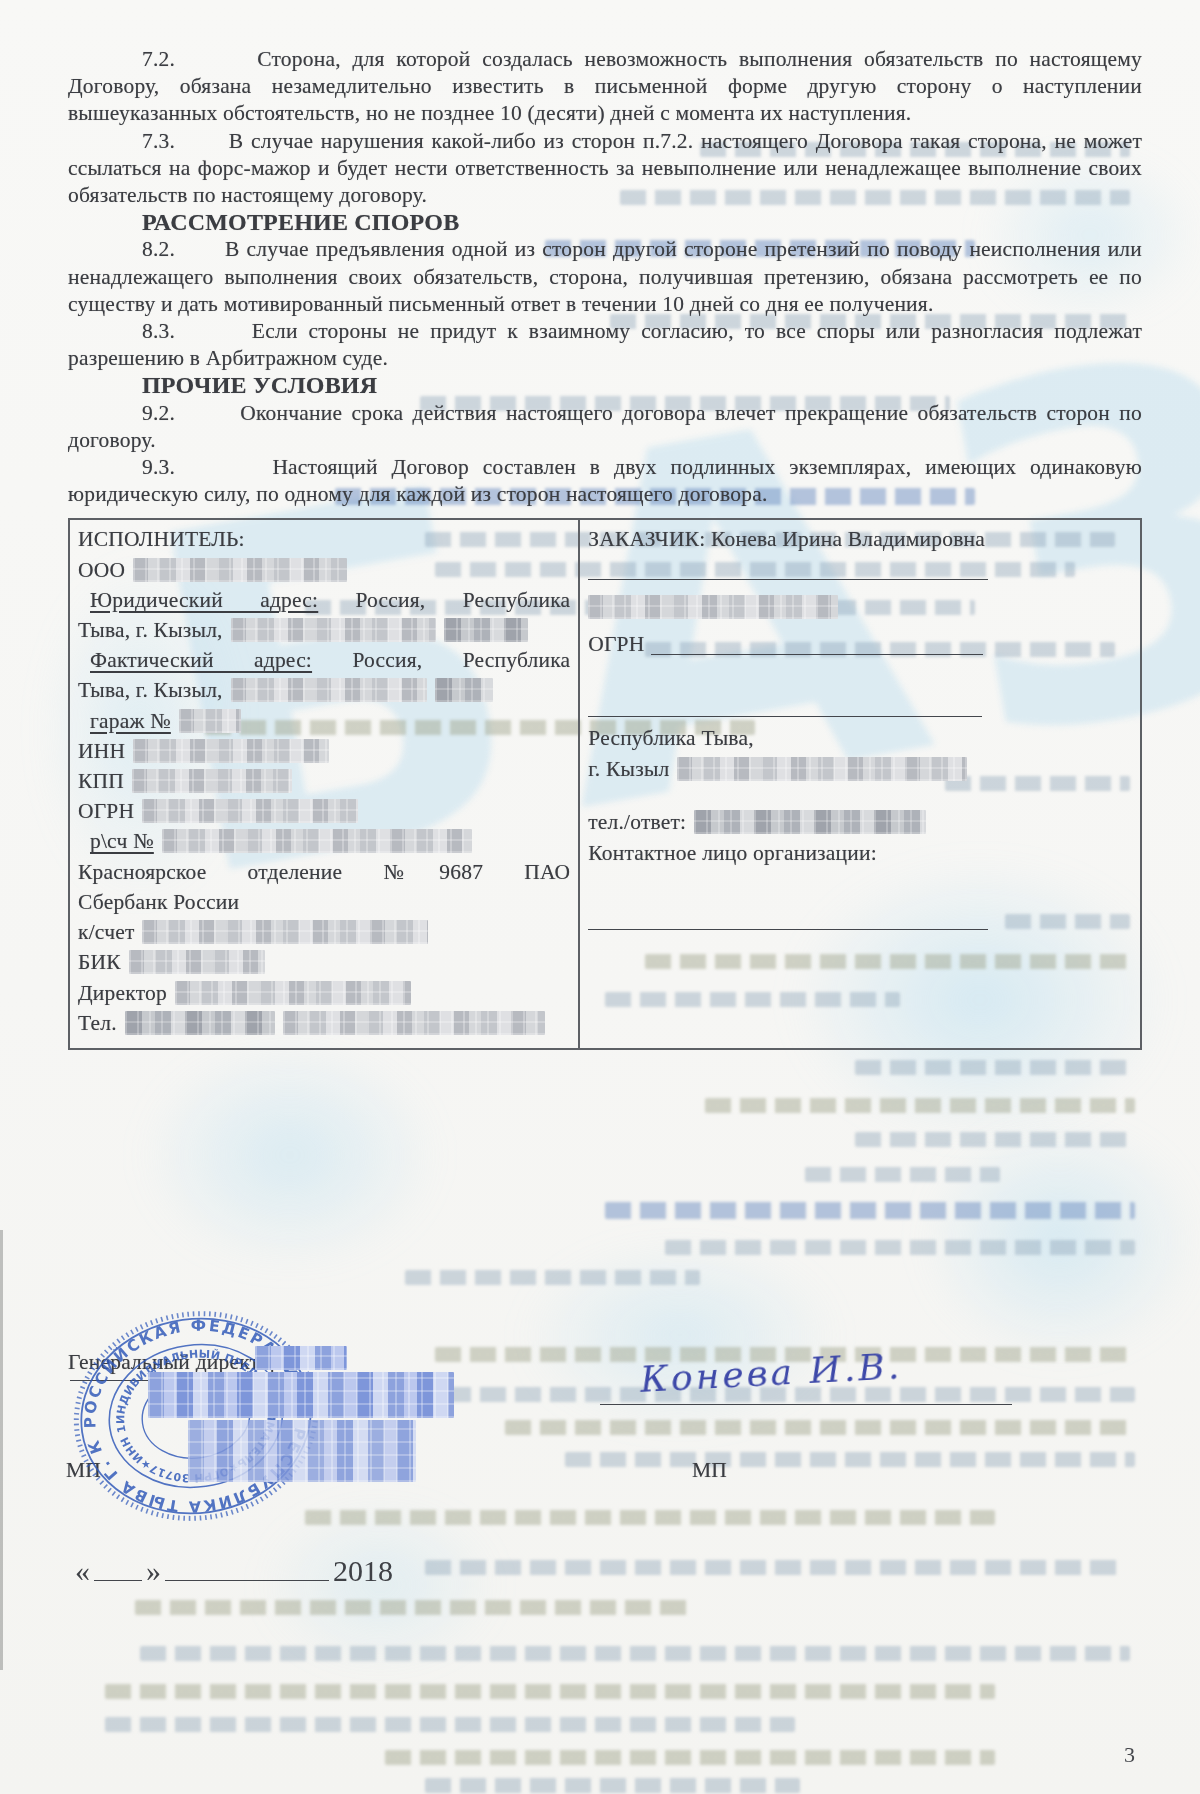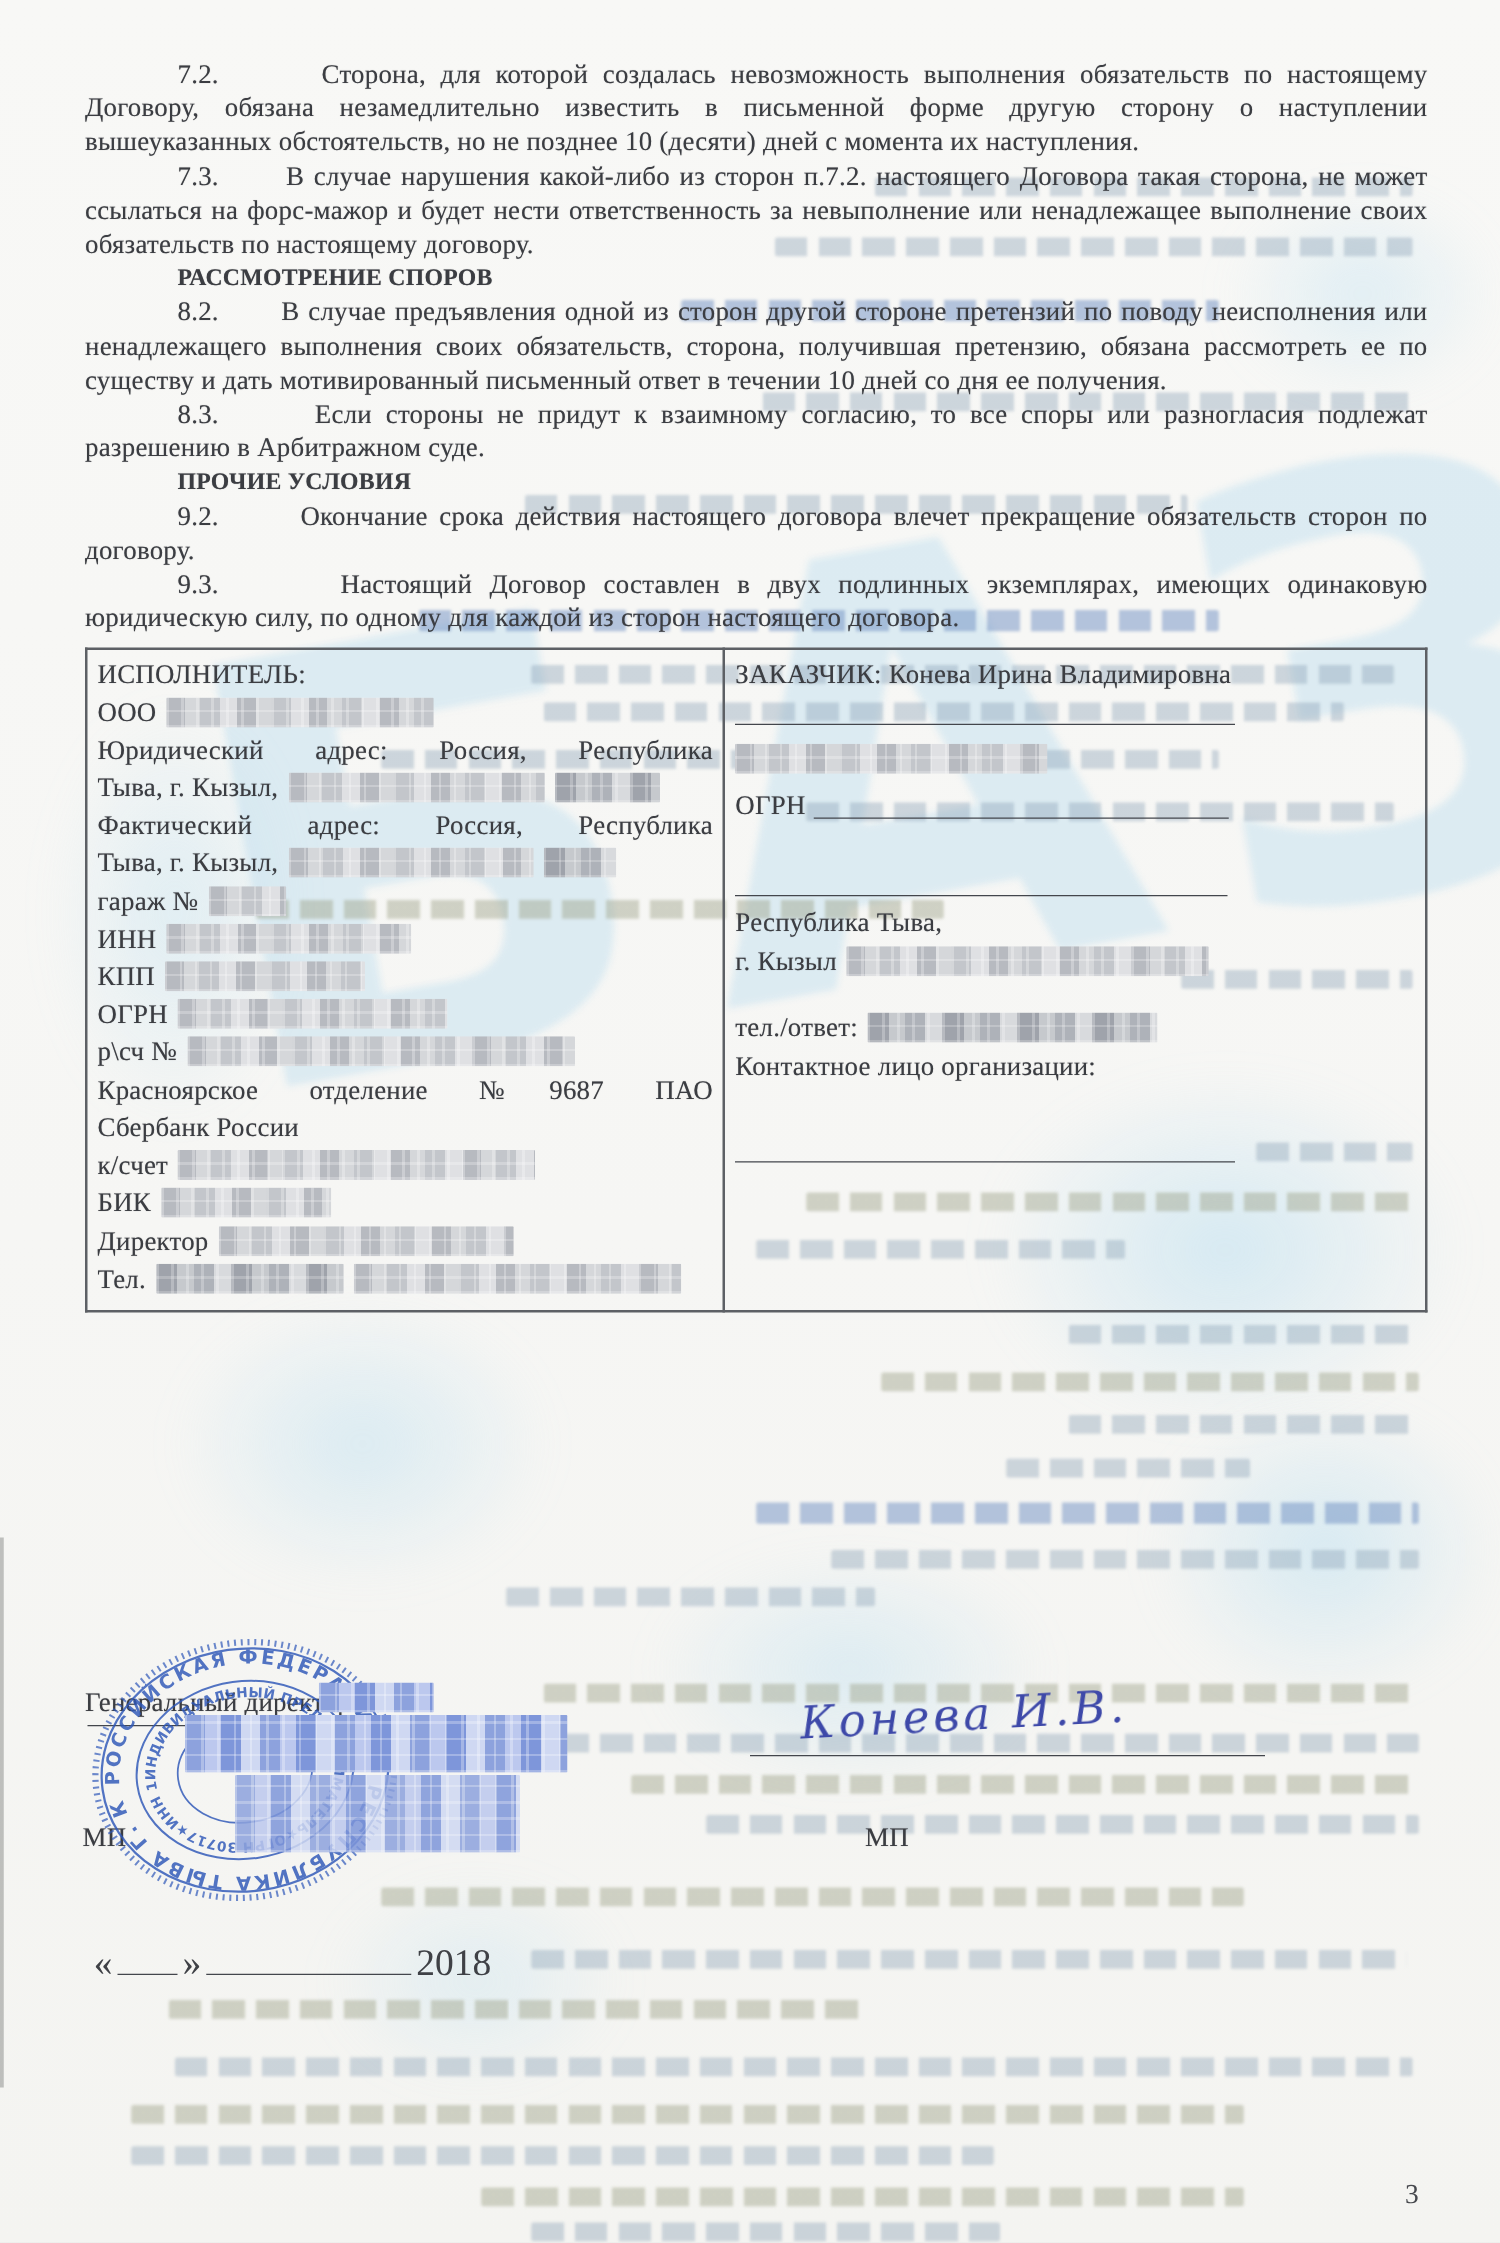--- a/index.html
+++ b/index.html
@@ -18,31 +18,31 @@
   .ghost-layer i{position:absolute;display:block;height:15px;border-radius:2px;filter:blur(1.4px);
         background:repeating-linear-gradient(90deg,currentColor 0 26px,transparent 26px 35px);}
   .gb{color:rgba(134,157,179,.38);}
   .gg{color:rgba(148,153,124,.40);}
   .gs{color:rgba(104,138,192,.48);height:17px !important;}
   
   .content{position:absolute;left:68px;top:46px;width:1074px;font-size:21.5px;
         line-height:27.2px;text-align:justify;letter-spacing:.2px;
         text-shadow:0 0 .7px rgba(64,66,70,.5);}
   .content p{margin:0;text-indent:74px;}
-  .content h2{margin:0;font-size:19px;font-weight:bold;text-indent:74px;}
+  .content h2{margin:0;font-size:24px;font-weight:bold;text-indent:74px;}
   .req-heading{margin:88px 0 0 0 !important;text-indent:0 !important;font-size:23px;
         font-weight:normal;letter-spacing:.3px;}
   
   table.req{width:100%;border-collapse:collapse;margin-top:10px;}
   table.req td{border:2px solid #5d6065;vertical-align:top;padding:4px 8px 10px 8px;}
   td.cl{width:47.6%;}
   .trow{line-height:30.2px;white-space:nowrap;}
   td.cr .trow{line-height:31px;}
   .just{text-align:justify;text-align-last:justify;white-space:normal;}
-  .ul{text-underline-offset:4px;}
+  .ul{text-decoration:underline;text-underline-offset:4px;margin-left:12px;}
   .hline{border-bottom:1.7px solid #43464c;}
   .uline{height:0;border-bottom:1.7px solid #43464c;}
   .flexrow{display:flex;align-items:flex-end;}
   .fl{flex:1;max-width:332px;border-bottom:1.7px solid #43464c;margin:0 0 5px 6px;}
   
   .px{display:inline-block;height:24px;vertical-align:-5px;margin-left:8px;border-radius:1px;
       background:
         repeating-linear-gradient(90deg,rgba(255,255,255,.28) 0 2px,transparent 2px 12px),
         repeating-linear-gradient(0deg,rgba(255,255,255,.25) 0 2px,transparent 2px 12px),
         repeating-linear-gradient(90deg,#b7bac0 0 15px,#d5d7da 15px 27px,#c3c6cb 27px 43px,#dfe0e3 43px 57px);}

